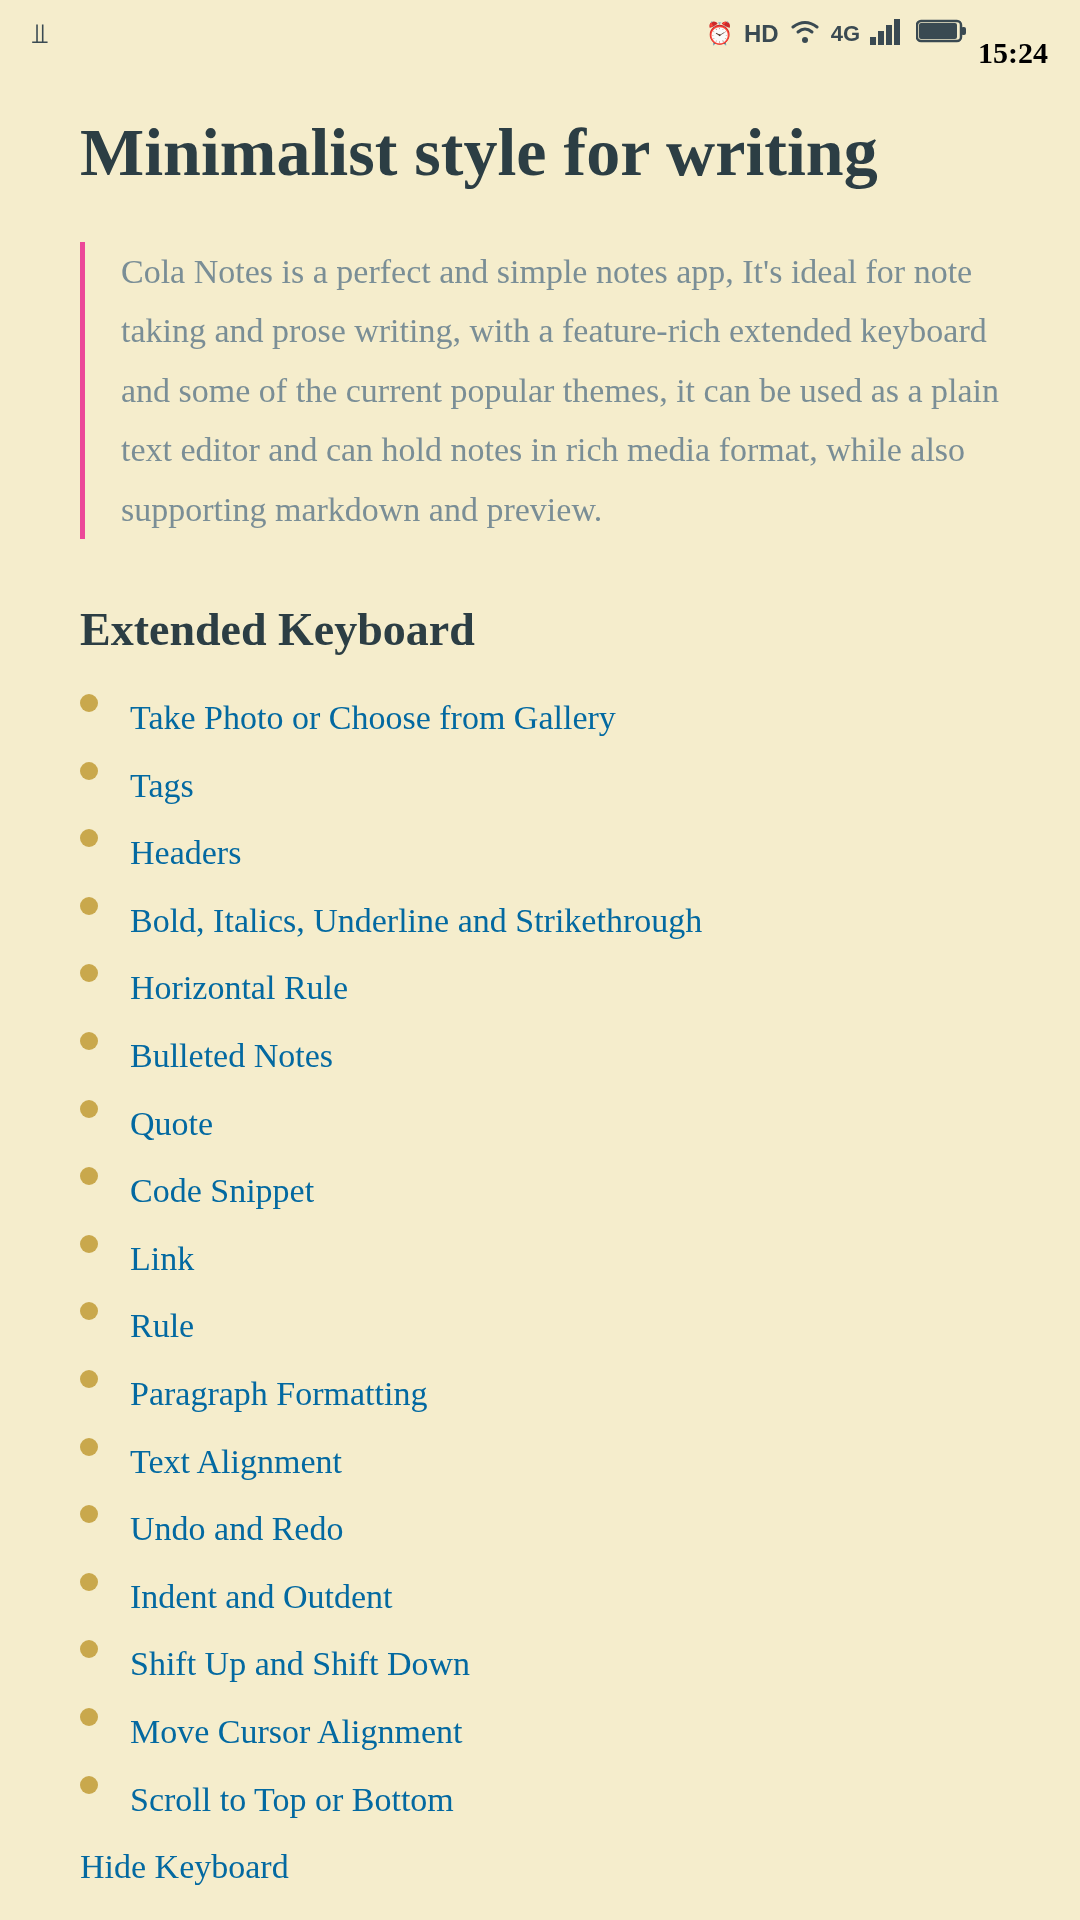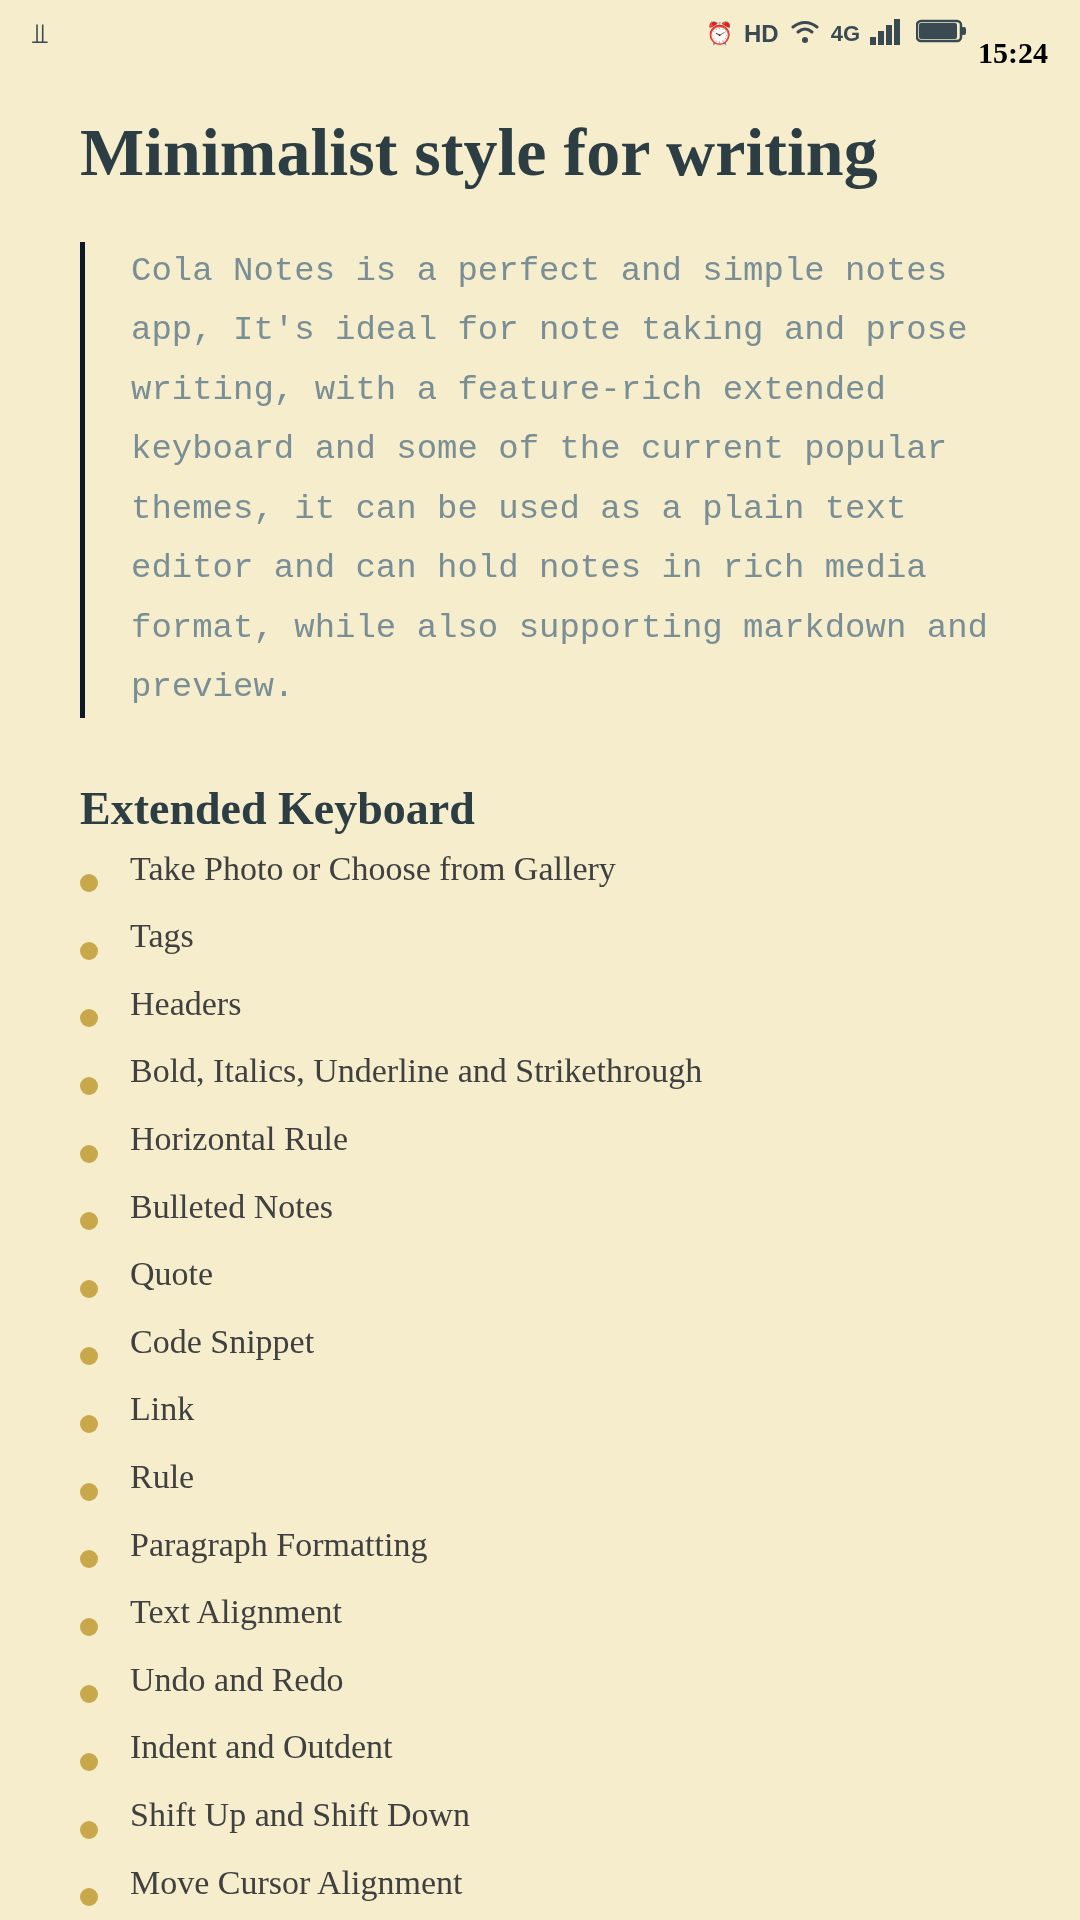--- a/index.html
+++ b/index.html
@@ -61,49 +61,49 @@
 
     .page-title {
       font-size: 68px;
       font-weight: 700;
       color: #2c3e44;
       margin-bottom: 48px;
       line-height: 1.2;
     }
 
     .blockquote-section {
-      border-left: 5px solid #0f172a;
-      padding-left: 46px;
+      border-left: 5px solid #ec4899;
+      padding-left: 36px;
       margin-bottom: 64px;
-      font-family: Liberation Mono, monospace;
     }
 
     .blockquote-text {
       font-size: 34px;
       color: #7a8e96;
       line-height: 1.75;
     }
 
     .section-title {
       font-size: 46px;
       font-weight: 700;
       color: #2c3e44;
+      margin-bottom: 28px;
       margin-top: 16px;
     }
 
     .bullet-list {
       list-style: none;
       margin-bottom: 56px;
     }
 
     .bullet-list li {
       display: flex;
-      align-items: flex-end;
+      align-items: flex-start;
       font-size: 34px;
-      color: #404040;
+      color: #0369a1;
       padding: 10px 0;
       line-height: 1.4;
     }
 
     .bullet-dot {
       width: 18px;
       height: 18px;
       background-color: #c9a84c;
       border-radius: 50%;
       margin-right: 32px;

